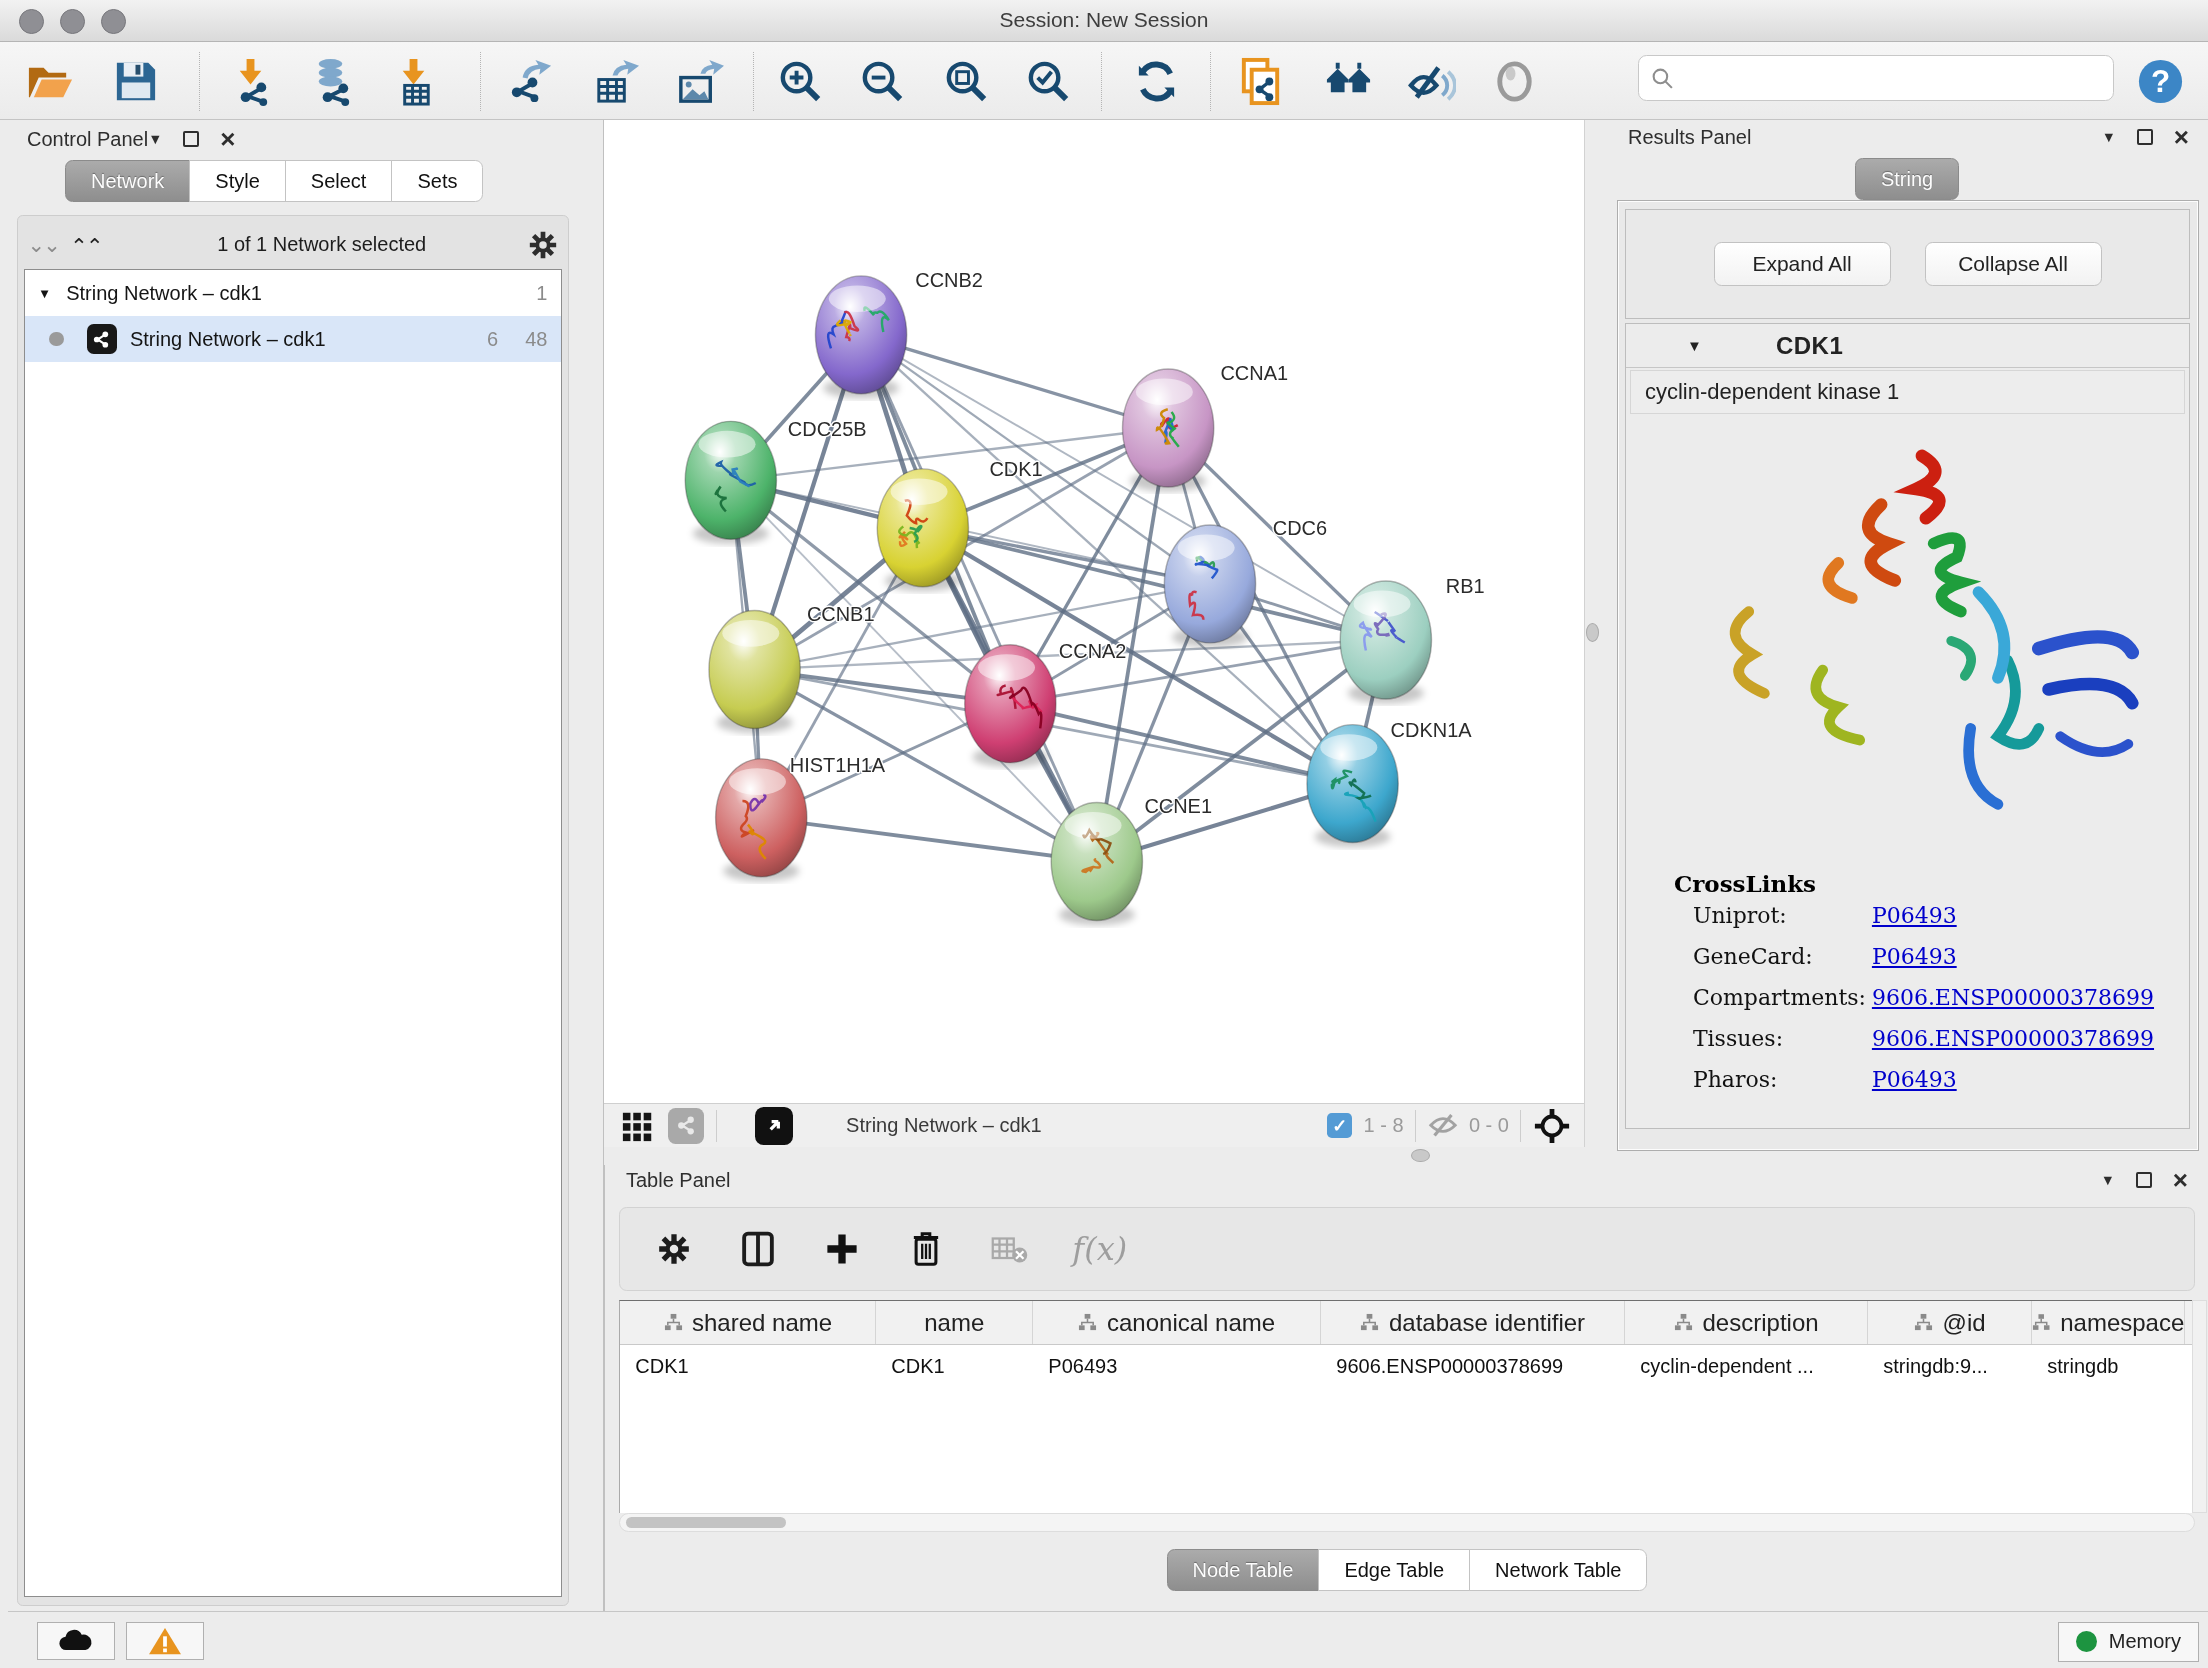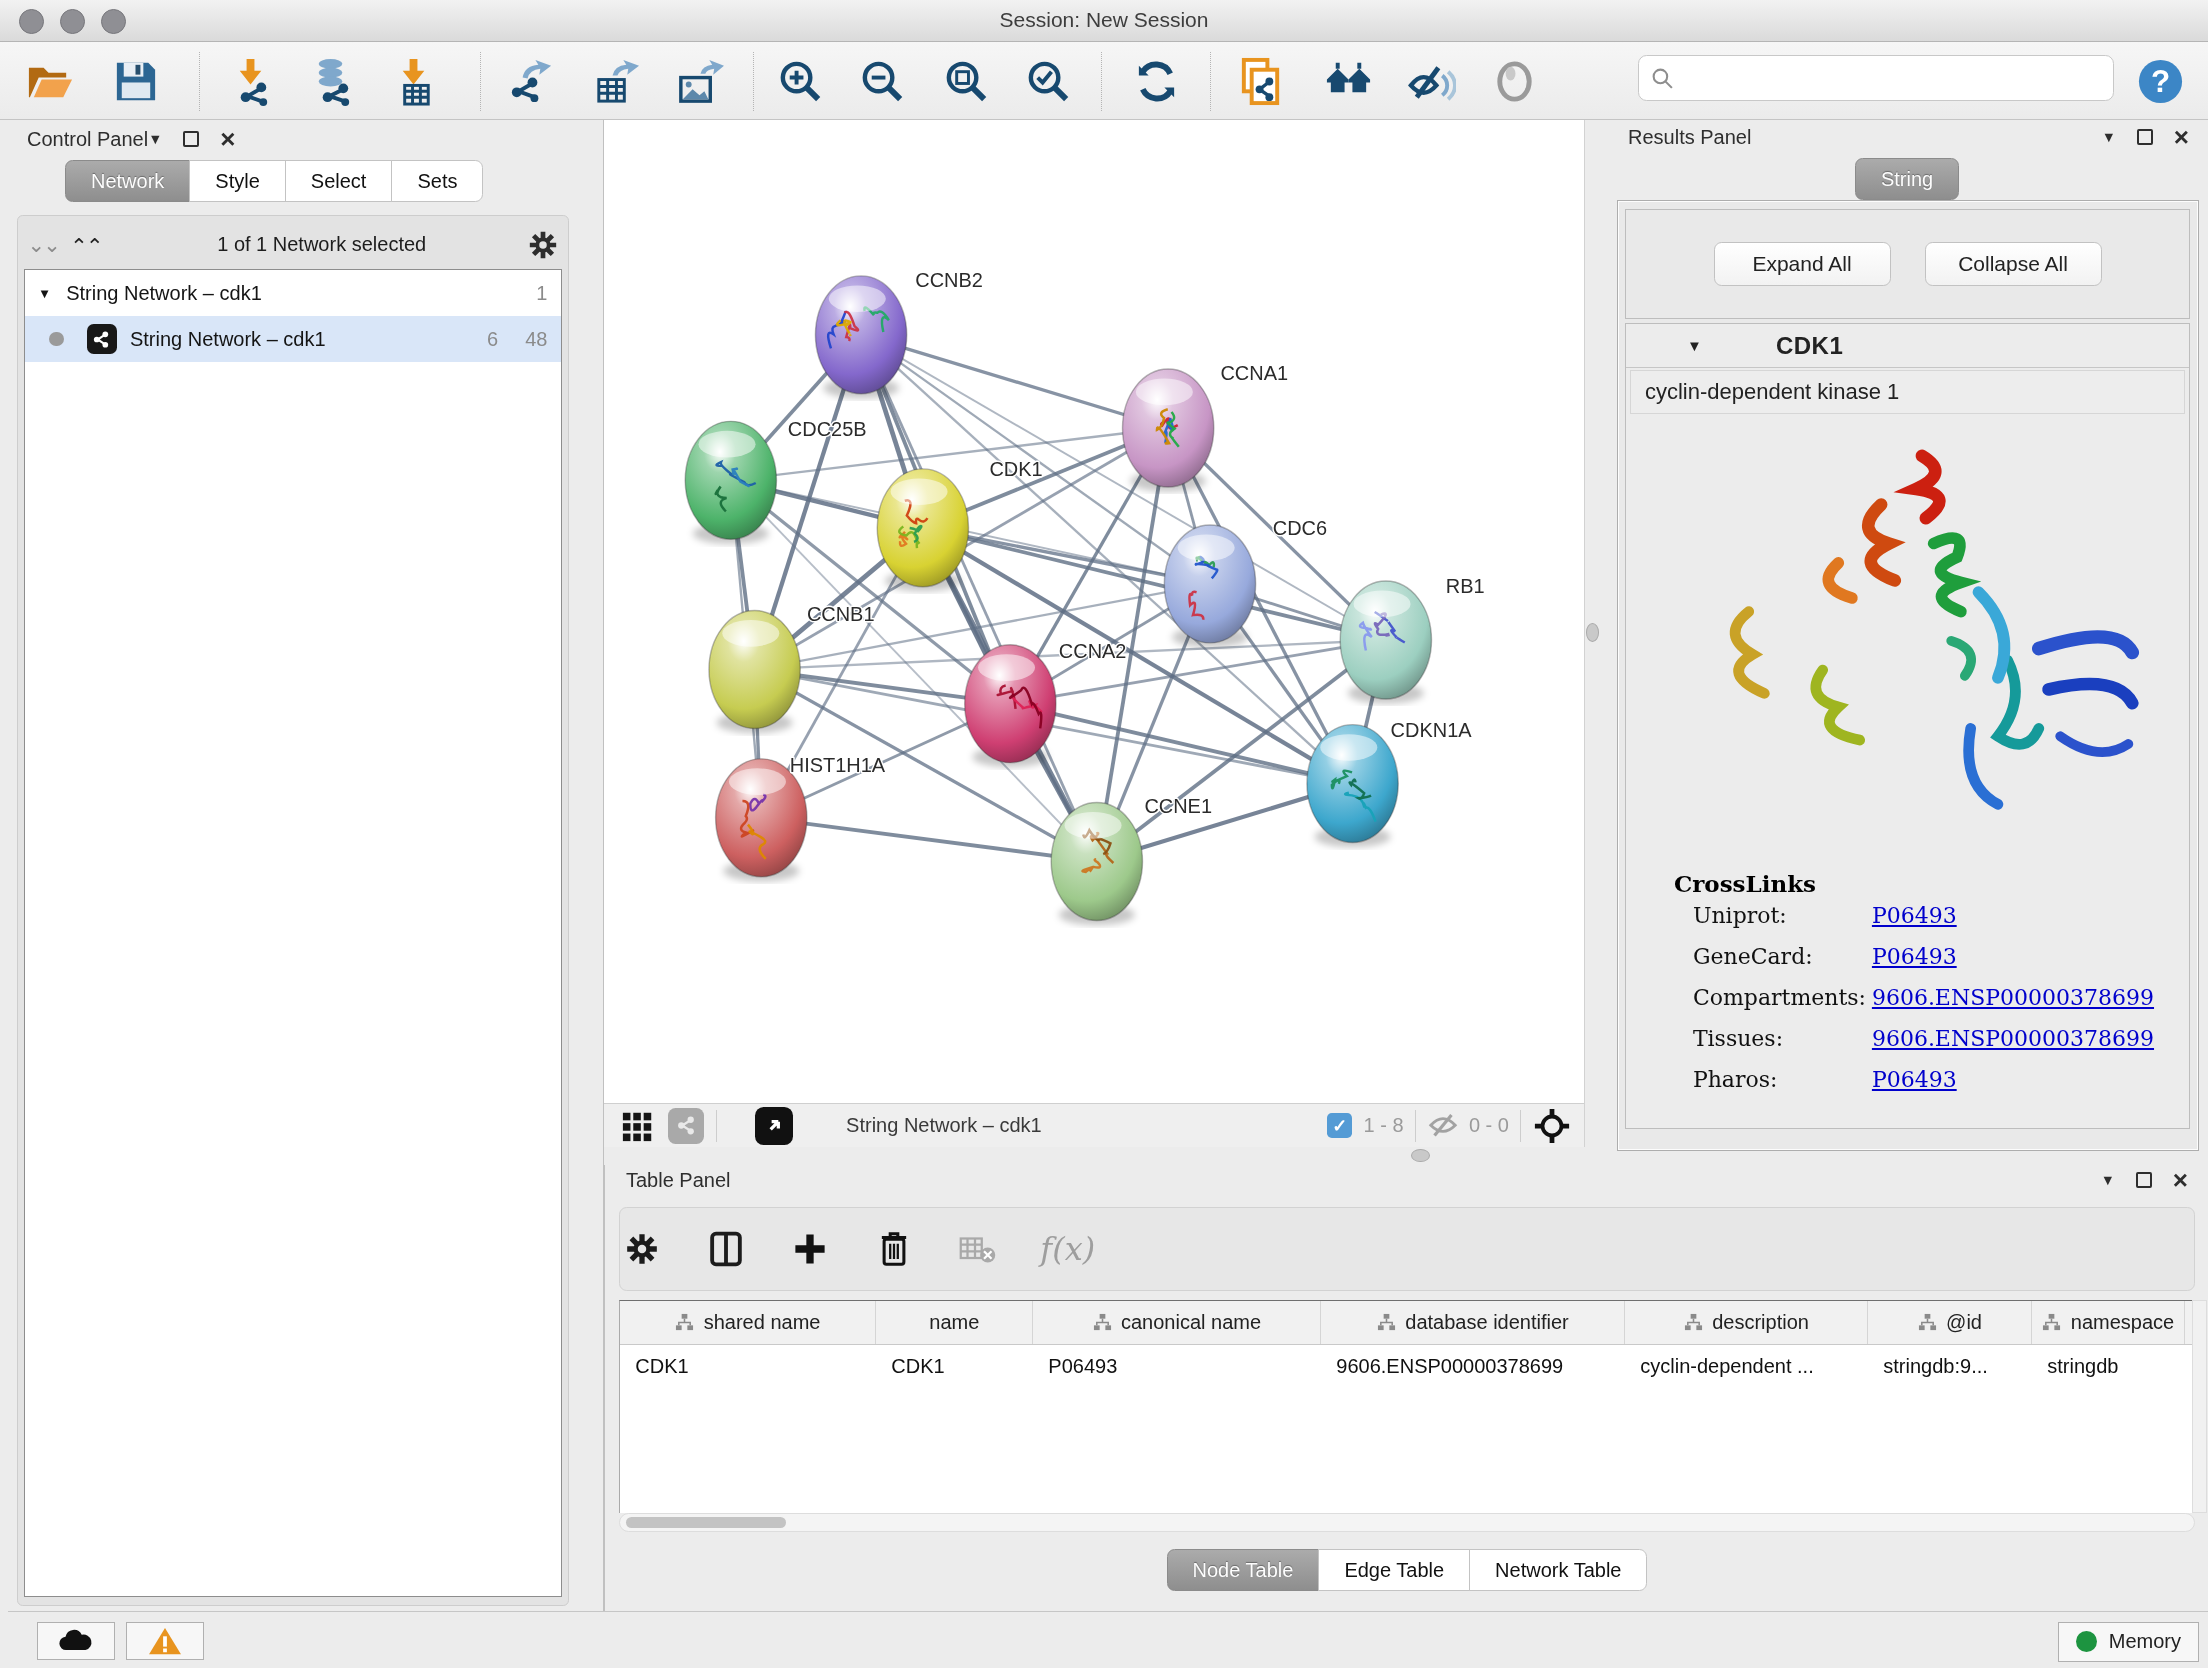--- a/index.html
+++ b/index.html
@@ -87,26 +87,26 @@
   .rp-cross { position:absolute; left:3.8px; right:3.8px; top:529px; bottom:3.8px; font-family:"DejaVu Serif","Liberation Serif",serif; }
   .rp-cross h3 { margin:17px 0 5.7px 44px; font-size:23px; color:#000; }
   .cl-row { display:flex; margin:0 0 16px 63px; font-size:22px; }
   .cl-row .lab { width:179px; color:#111; }
   .cl-row .val { color:#0000cc; text-decoration:underline; }
 
   
   .table-panel { position:absolute; left:604px; top:1165px; width:1605px; height:446px; background:#ececec; border-left:1px solid #c0c0c0; }
   .tp-header { position:absolute; left:21px; right:21px; top:3.8px; display:flex; justify-content:space-between; align-items:center; }
   .tp-toolbar { position:absolute; left:14.3px; top:42px; width:1576px; height:84px; background:#e7e7e7;
-                border:1px solid #d2d2d2; border-radius:7.6px; display:flex; align-items:center; gap:40px; }
+                border:1px solid #d2d2d2; border-radius:7.6px; display:flex; align-items:center; gap:40px; padding-left:32px; }
   .tp-toolbar .ticon { width:44px; height:44px; display:flex; align-items:center; justify-content:center; }
   .fx { font-family:"DejaVu Serif","Liberation Serif",serif; font-style:italic; font-size:32px; color:#9e9e9e; }
   .grid-table { position:absolute; left:14.3px; top:135px; width:1576px; height:213px; background:#fff; border-top:1.9px solid #6f6f6f; border-left:1px solid #aaa; border-right:1px solid #aaa; }
   .gt-headrow { display:flex; height:44px; background:#f1f1f1; border-bottom:1px solid #c9c9c9; }
-  .gt-hcell { display:flex; align-items:center; justify-content:center; gap:9.5px; font-size:20px; color:#222;
+  .gt-hcell { display:flex; align-items:center; justify-content:center; gap:9.5px; font-size:24px; color:#222;
               border-right:1px solid #d5d5d5; }
   .gt-row { display:flex; height:42px; }
   .gt-cell { display:flex; align-items:center; font-size:20px; color:#111; padding-left:15px; }
   .gt-scroll { position:absolute; left:14.3px; top:348px; width:1576px; height:19px; background:#f4f4f4; border:1px solid #ddd; border-radius:9.5px; }
   .gt-thumb { position:absolute; left:5.7px; top:2.9px; width:160px; height:11.4px; background:#c3c3c3; border-radius:6.7px; }
   .tp-tabs { position:absolute; left:0; top:384px; width:100%; display:flex; justify-content:center; }
   .vscroll { position:absolute; right:1.9px; top:135px; width:15px; height:213px; background:#f1f1f1; border:1px solid #ddd; }
 
   
   .statusbar { position:absolute; left:8px; top:1611px; width:2208px; height:57px; background:#ececec; border-top:1px solid #c6c6c6; }

